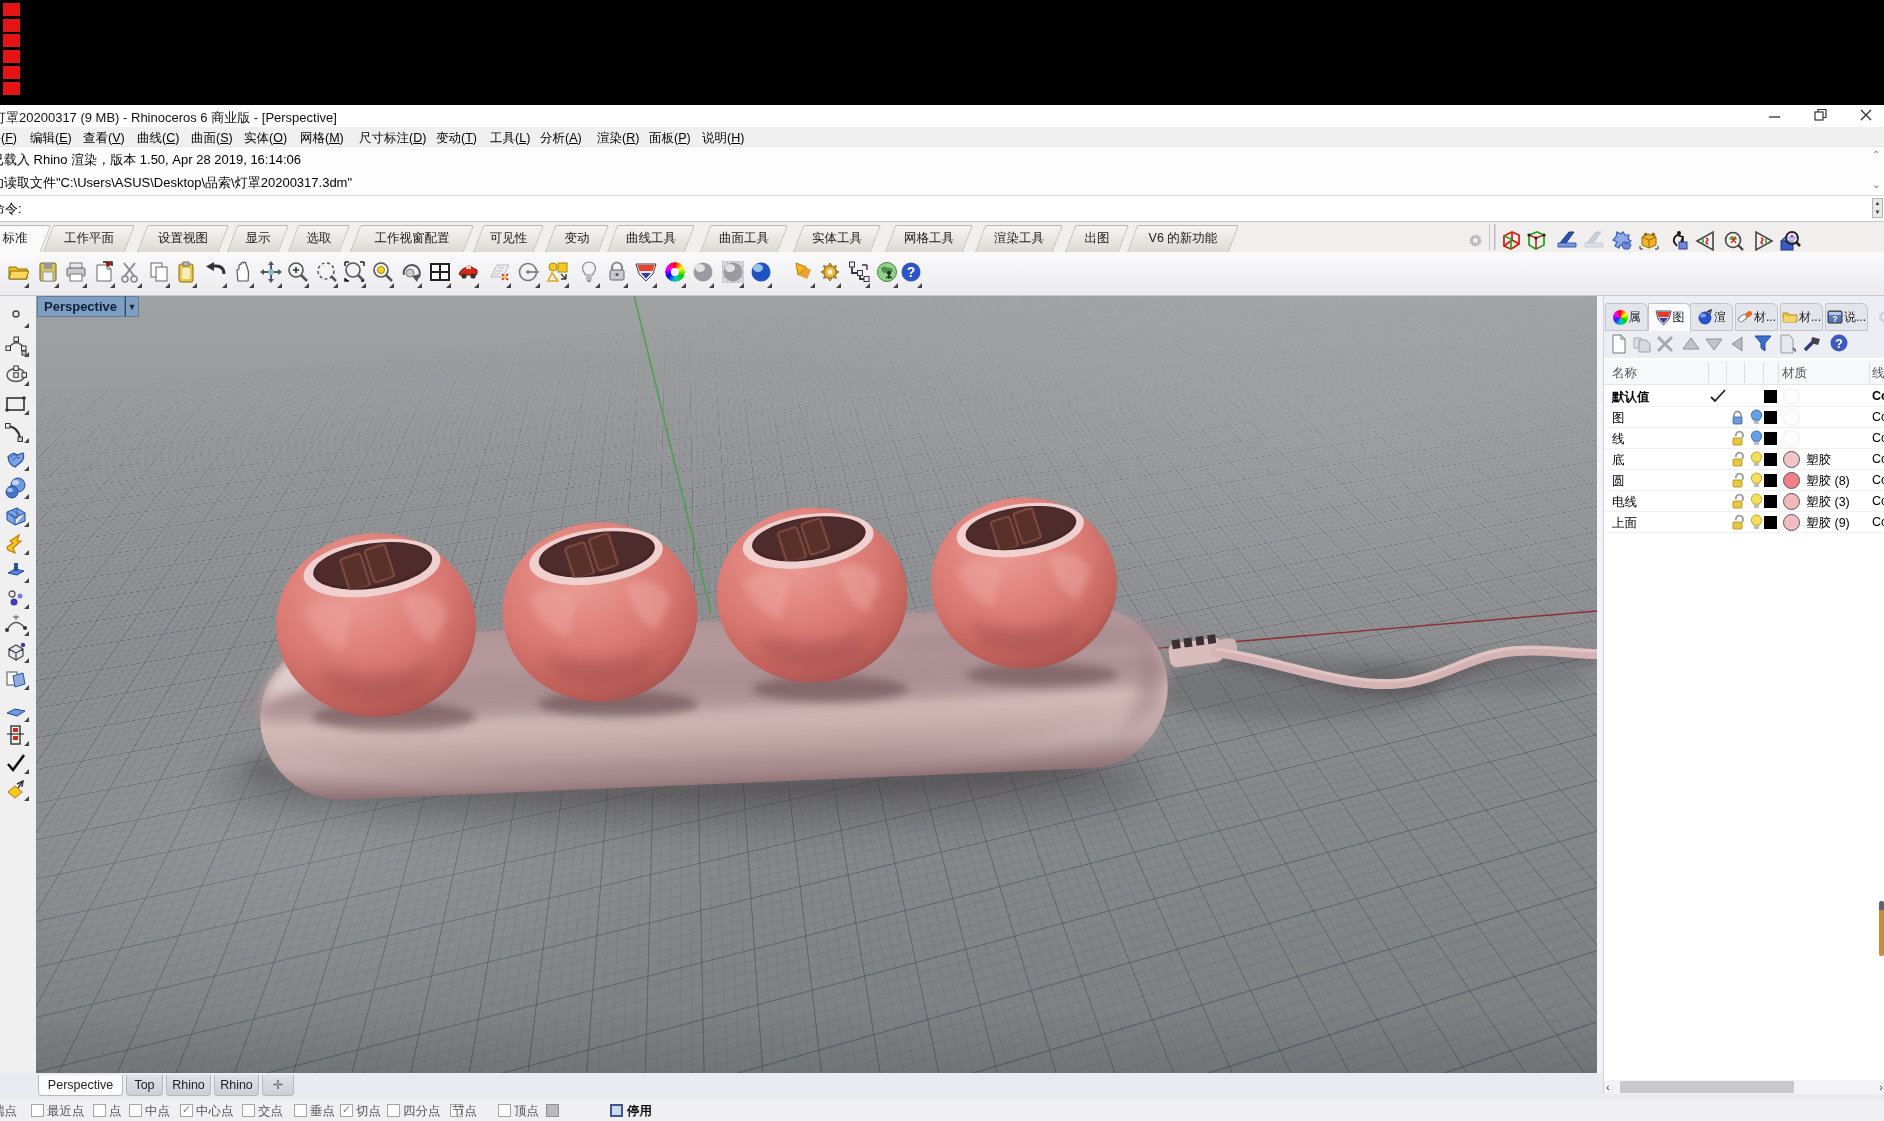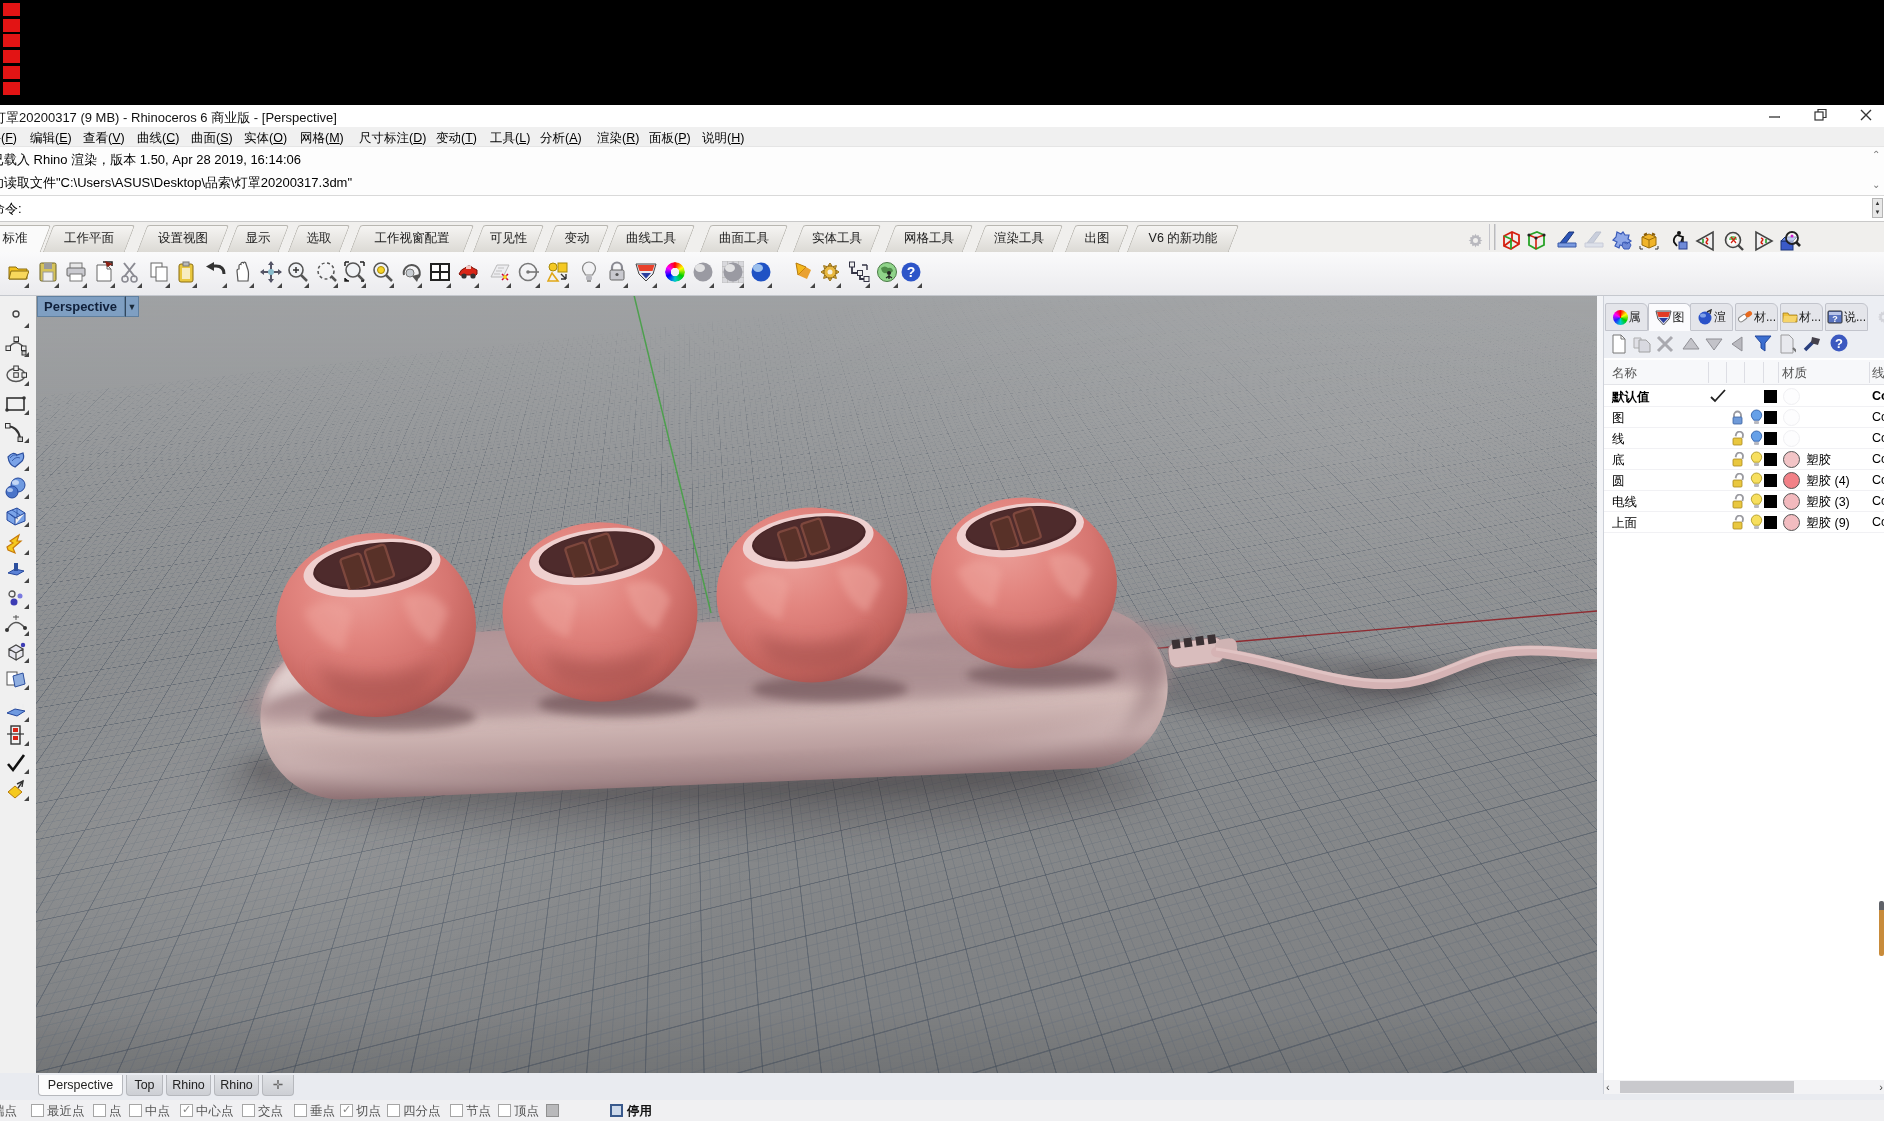--- a/index.html
+++ b/index.html
@@ -786,21 +786,21 @@
           <svg style="position:absolute;left:126px;top:3px;" width="15" height="15">
             <path d="M4,7 L4,5 a3.5,3.5 0 0,1 7,0 L11,7" fill="none" stroke="#9a9aa0" stroke-width="1.8" transform="translate(2,-1) rotate(14 7 5)"></path>
             <rect x="3" y="7" width="9" height="7" rx="1" fill="#e9c73f" stroke="#a8891f" stroke-width="0.8"></rect>
           </svg>
           <svg style="position:absolute;left:145px;top:2px;" width="15" height="16">
             <path d="M7.5,1 a5.2,5.2 0 0,1 5.2,5.2 c0,2.4 -1.8,3.4 -2.4,5 l-5.6,0 c-0.6,-1.6 -2.4,-2.6 -2.4,-5 A5.2,5.2 0 0,1 7.5,1Z" fill="#f7df5e" stroke="#b09a22" stroke-width="0.9"></path>
             <rect x="5" y="12" width="5" height="3" rx="1" fill="#b9b9bf"></rect>
           </svg>
           <span class="bsq"></span>
           <span class="mc" style="background:#f28187;border:1.5px solid #555;"></span>
-          <span class="mt">塑胶 (4)</span>
+          <span class="mt">塑胶 (8)</span>
           <span class="lt">Continuous</span>
         </div>
         <div class="prow" style="top:195px;">
           <span class="nm">电线</span>
           <svg style="position:absolute;left:126px;top:3px;" width="15" height="15">
             <path d="M4,7 L4,5 a3.5,3.5 0 0,1 7,0 L11,7" fill="none" stroke="#9a9aa0" stroke-width="1.8" transform="translate(2,-1) rotate(14 7 5)"></path>
             <rect x="3" y="7" width="9" height="7" rx="1" fill="#e9c73f" stroke="#a8891f" stroke-width="0.8"></rect>
           </svg>
           <svg style="position:absolute;left:145px;top:2px;" width="15" height="16">
             <path d="M7.5,1 a5.2,5.2 0 0,1 5.2,5.2 c0,2.4 -1.8,3.4 -2.4,5 l-5.6,0 c-0.6,-1.6 -2.4,-2.6 -2.4,-5 A5.2,5.2 0 0,1 7.5,1Z" fill="#f7df5e" stroke="#b09a22" stroke-width="0.9"></path>
@@ -858,21 +858,21 @@
       <div class="sbi" style="left: 258px;">交点</div>
       <div class="cb" style="left: 294px;"></div>
       <div class="sbi" style="left: 310px;">垂点</div>
       <div class="cb" style="left: 340px;">
         <div style="font-size:11px;color:#888;margin:-2px 0 0 1px;">✓</div>
       </div>
       <div class="sbi" style="left: 356px;">切点</div>
       <div class="cb" style="left: 387px;"></div>
       <div class="sbi" style="left: 403px;">四分点</div>
       <div class="cb" style="left: 450px;"></div>
-      <div class="sbi" style="left: 466px;">节点</div>
+      <div class="sbi" style="left: 452px;">节点</div>
       <div class="cb" style="left: 498px;"></div>
       <div class="sbi" style="left: 514px;">顶点</div>
       <div class="cb" style="left: 546px; background: rgb(185, 185, 187); border: 1px solid rgb(144, 144, 144);"></div>
       <div class="sbi" style="left: 570px; margin-top: 32px;">投影</div>
       <div class="cb" style="left: 610px; background: rgb(205, 217, 234); border: 2px solid rgb(57, 89, 140);"></div>
       <div class="sbi" style="left: 627px; font-weight: bold; color: rgb(17, 17, 17);">停用</div>
     </div>
 </div>
 
 </body></html>

